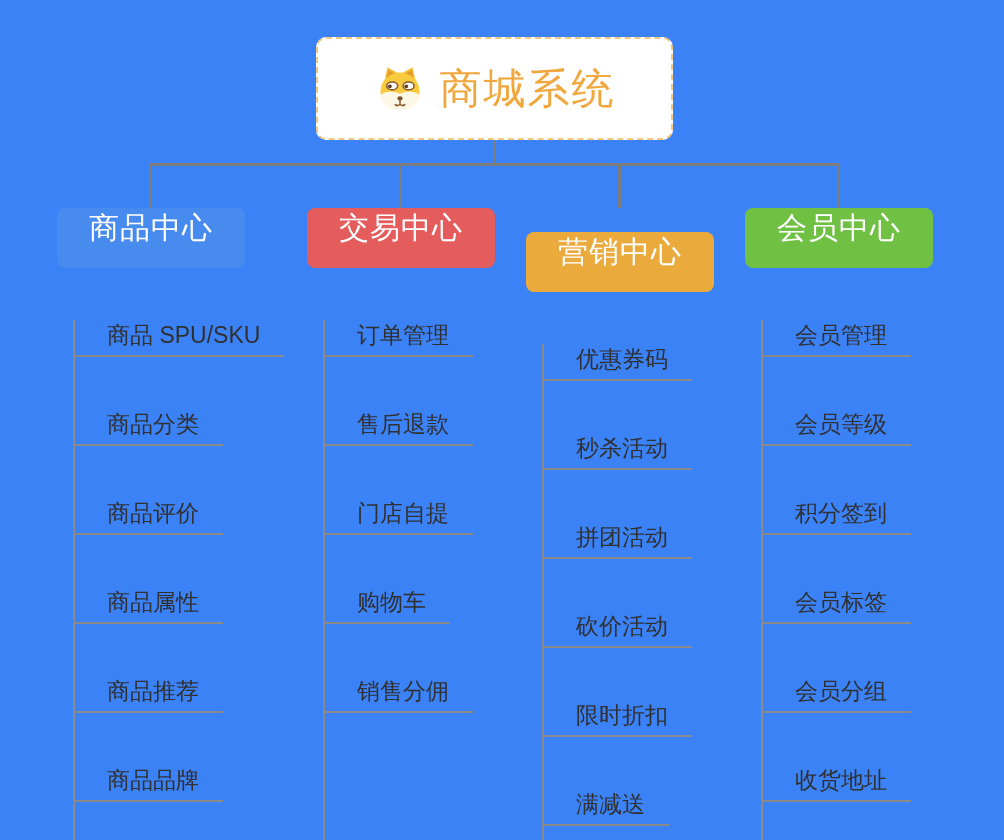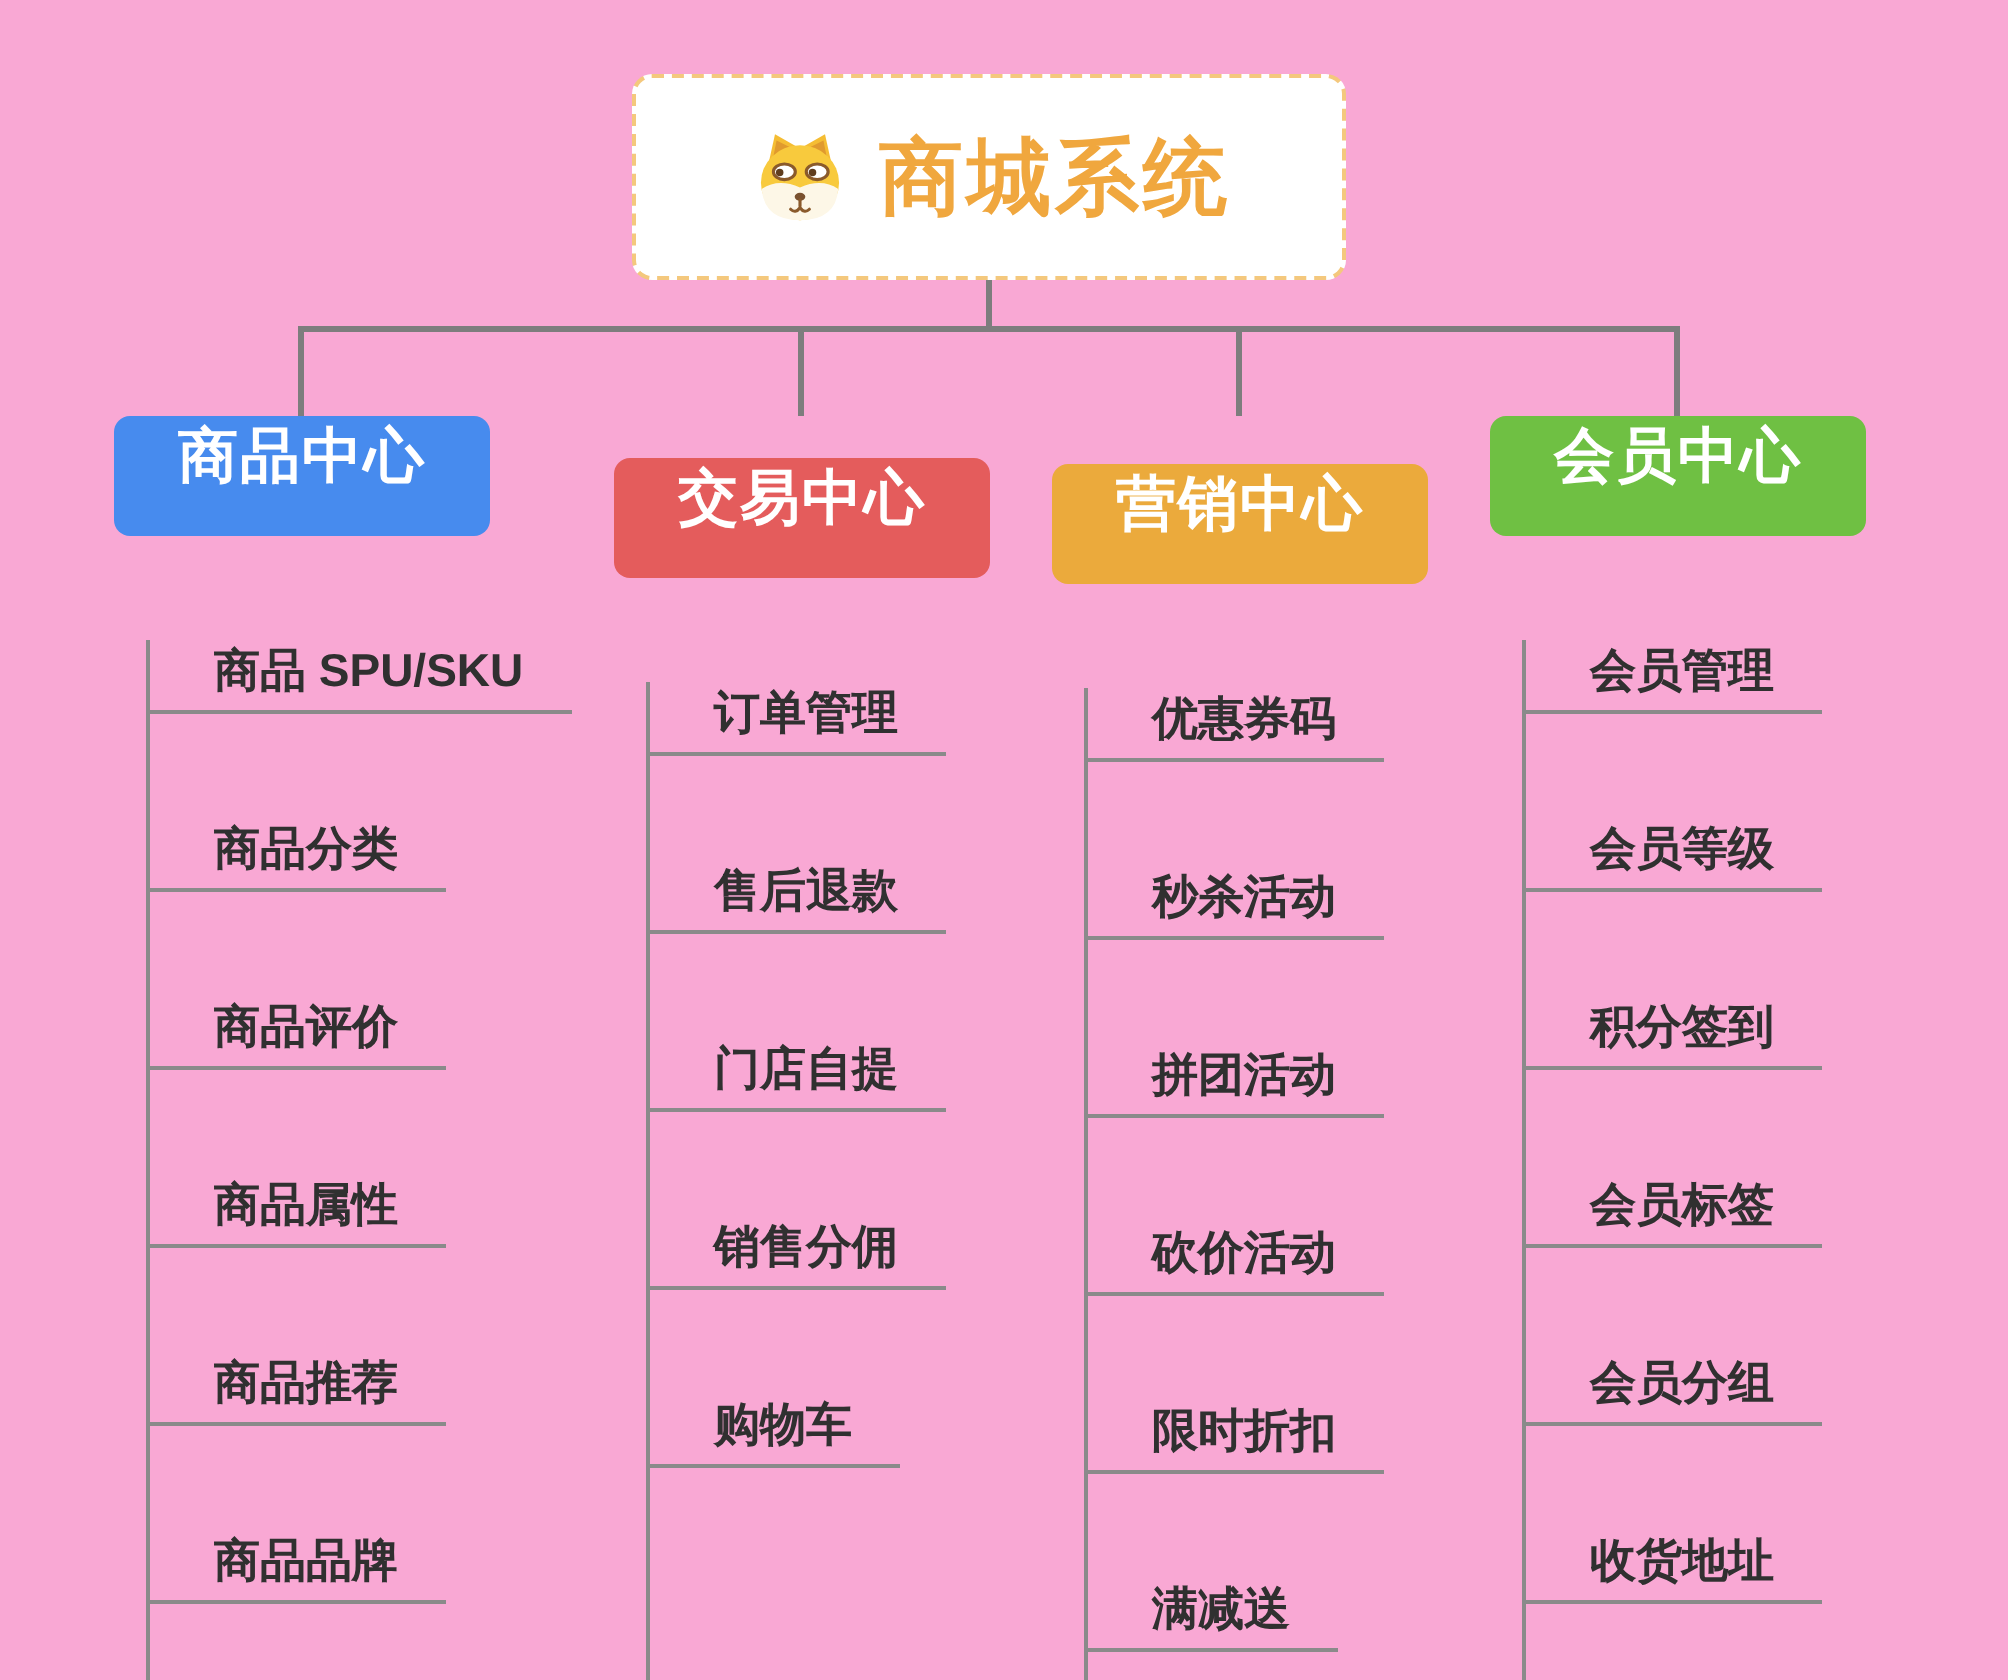--- a/index.html
+++ b/index.html
@@ -3,23 +3,22 @@
 <meta charset="utf-8">
 <style>
   html,body { margin:0; padding:0; }
   body {
     font-family: "Liberation Sans", "DejaVu Sans", sans-serif;
     background:#f7f7f7;
   }
   .stage {
     position:relative;
     width:1004px; height:840px;
-    background:#f9a8d4;
+    background:#3b82f6;
     overflow:hidden;
-    font-weight:bold;
   }
 
   
   .root-node {
     position:absolute; left:316px; top:37px;
     width:357px; height:103px;
     background:#ffffff;
     border:2px dashed #f4c87d;
     border-radius:10px;
     box-sizing:border-box;
@@ -123,30 +122,30 @@
       <div class="trunk"></div>
     <div class="item">商品 SPU/SKU</div>
           <div class="item">商品分类</div>
           <div class="item">商品评价</div>
           <div class="item">商品属性</div>
           <div class="item">商品推荐</div>
           <div class="item">商品品牌</div>
         </div>
   </div>
       <div class="branch" style="left: 307px;">
-    <div class="branch-head" style="background: rgb(228, 92, 92); margin-top: 21px;">
+    <div class="branch-head" style="background: rgb(228, 92, 92);">
       <span>交易中心</span>
     </div>
     <div class="branch-items">
       <div class="trunk"></div>
     <div class="item">订单管理</div>
           <div class="item">售后退款</div>
           <div class="item">门店自提</div>
+          <div class="item">购物车</div>
           <div class="item">销售分佣</div>
-          <div class="item">购物车</div>
         </div>
   </div>
       <div class="branch" style="left: 526px; margin-top: 24px;">
     <div class="branch-head" style="background: rgb(235, 170, 60);">
       <span>营销中心</span>
     </div>
     <div class="branch-items">
       <div class="trunk"></div>
     <div class="item">优惠券码</div>
           <div class="item">秒杀活动</div>

